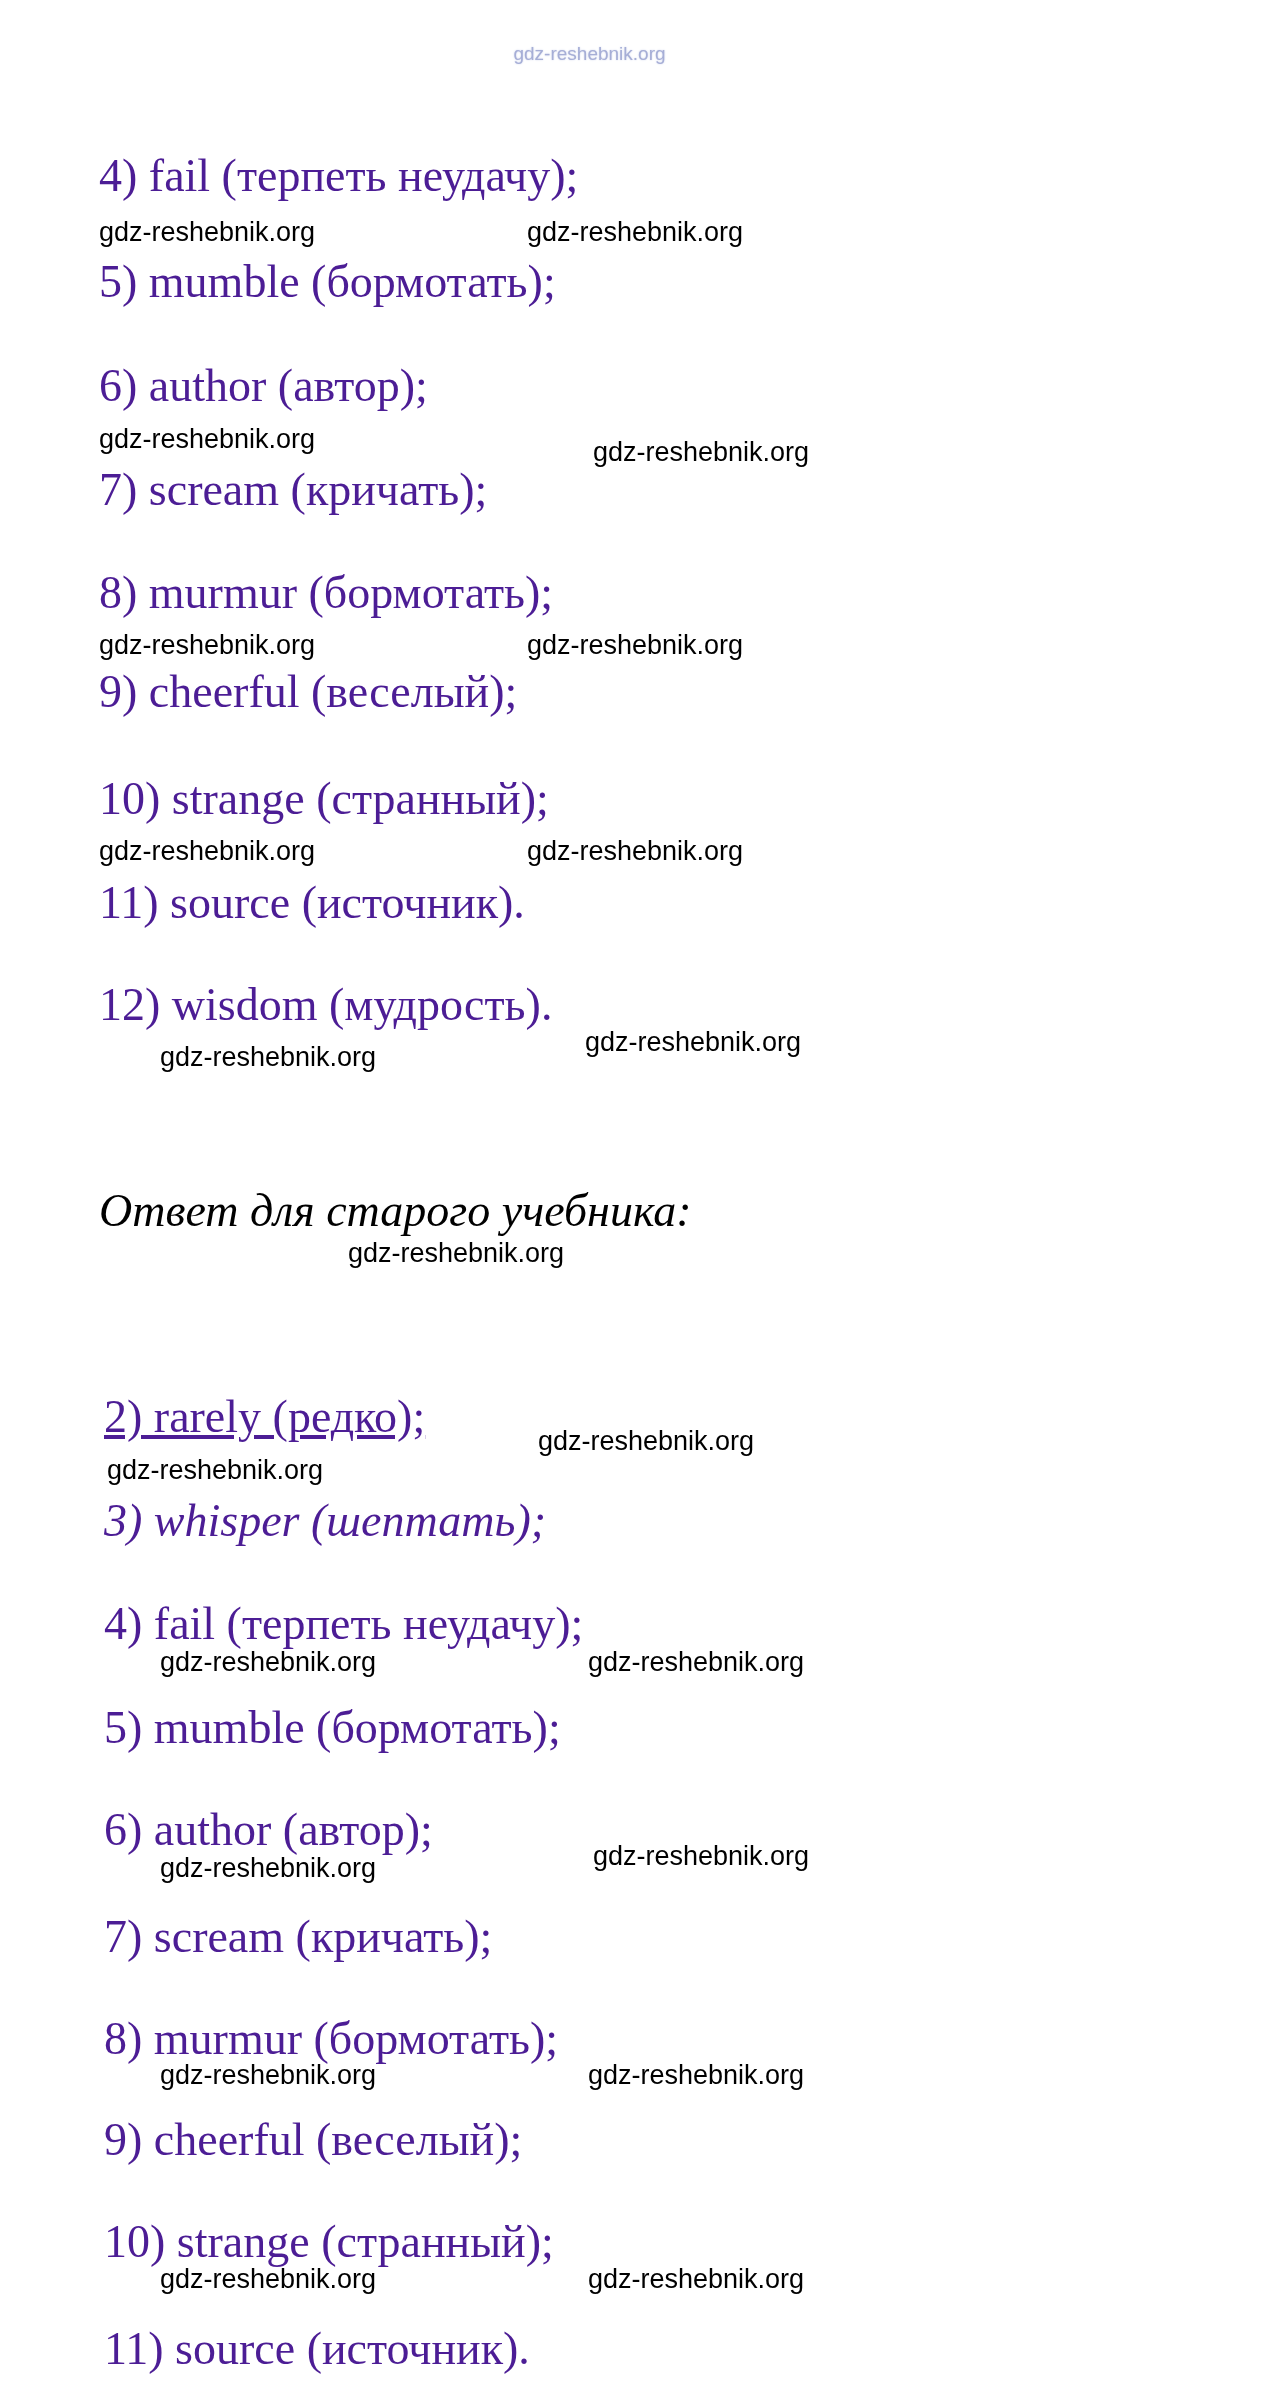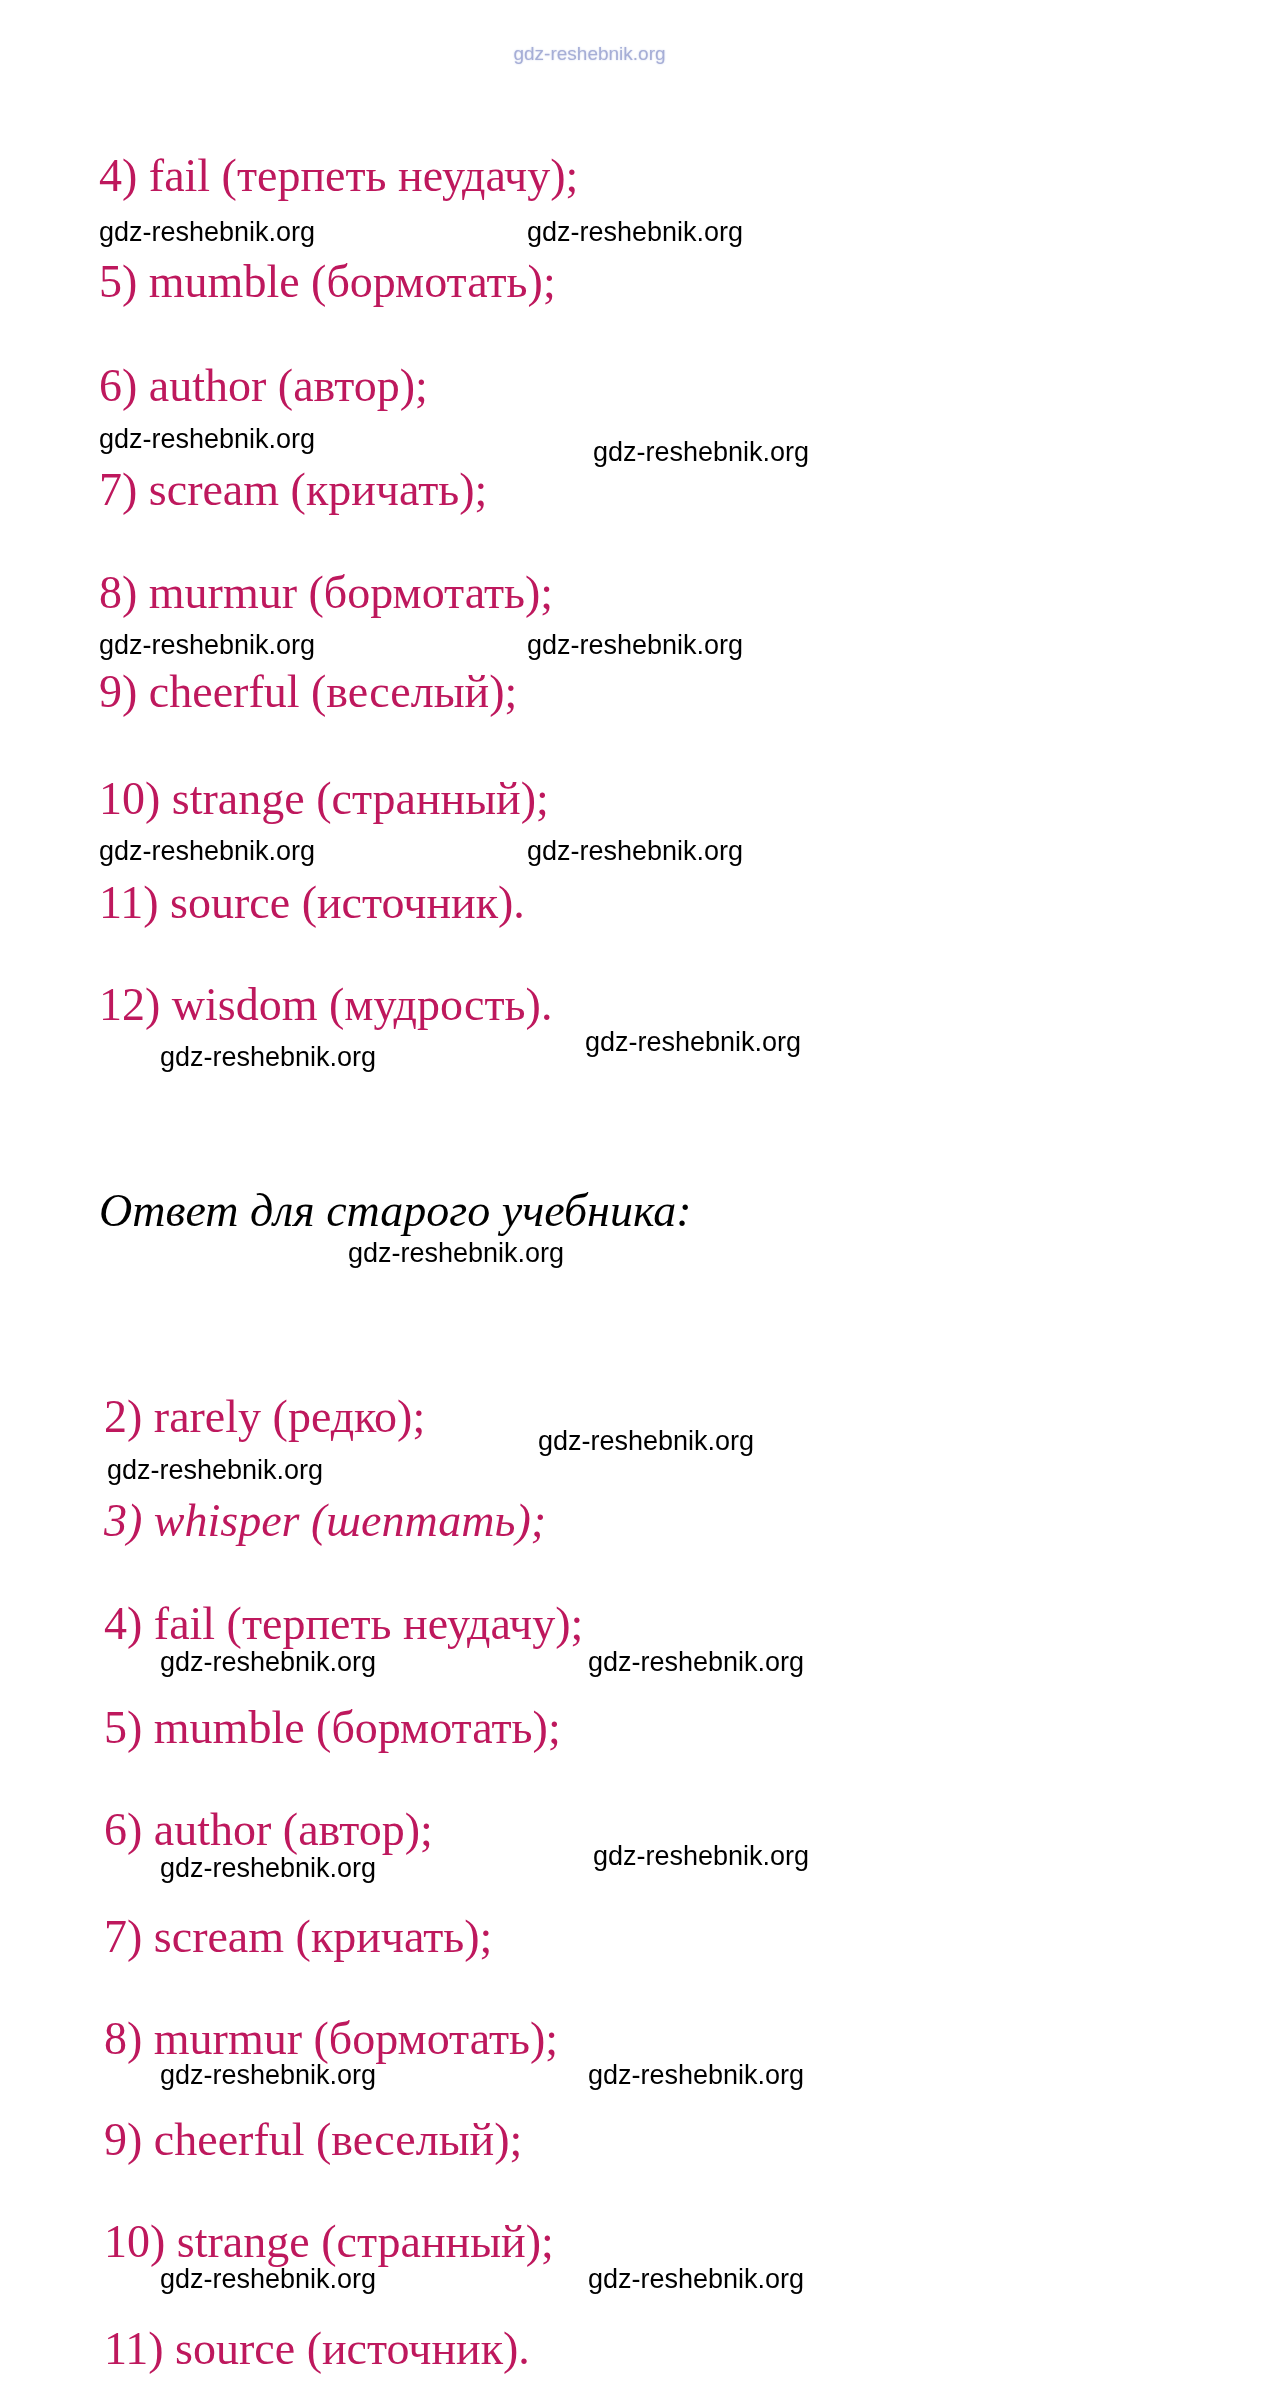--- a/index.html
+++ b/index.html
@@ -15,21 +15,21 @@
     color: #000000;
     font-family: "Liberation Serif", serif;
     overflow: hidden;
     margin-top: 38px;
   }
   .line {
     position: absolute;
     font-size: 46px;
     line-height: 1.15;
     white-space: nowrap;
-    color: #be185d;
+    color: #4c1d95;
   }
   .header-line {
     position: absolute;
     font-size: 46px;
     line-height: 1.15;
     white-space: nowrap;
     color: #000000;
     font-style: italic;
   }
   .wm {
@@ -91,21 +91,21 @@
   <div class="line" style="left:99px; top:941px;">12) wisdom (мудрость).</div>
 
   <span class="wm" style="left:585px; top:990px;">gdz-reshebnik.org</span>
   <span class="wm" style="left:160px; top:1005px;">gdz-reshebnik.org</span>
 
   <div class="header-line" style="left:99px; top:1147px;">Ответ для старого учебника:</div>
 
   <span class="wm" style="left:348px; top:1201px;">gdz-reshebnik.org</span>
 
 
-  <div class="line" style="left:104px; top:1353px;">2) rarely (редко);</div>
+  <div class="line" style="left:104px; top:1353px;text-decoration:underline;">2) rarely (редко);</div>
 
   <span class="wm" style="left:538px; top:1389px;">gdz-reshebnik.org</span>
   <span class="wm" style="left:107px; top:1418px;">gdz-reshebnik.org</span>
 
   <div class="line" style="left:104px; top:1457px;font-style:italic;">3) whisper (шептать);</div>
 
   <div class="line" style="left:104px; top:1560px;">4) fail (терпеть неудачу);</div>
 
   <span class="wm" style="left:160px; top:1610px;">gdz-reshebnik.org</span>
   <span class="wm" style="left:588px; top:1610px;">gdz-reshebnik.org</span>

